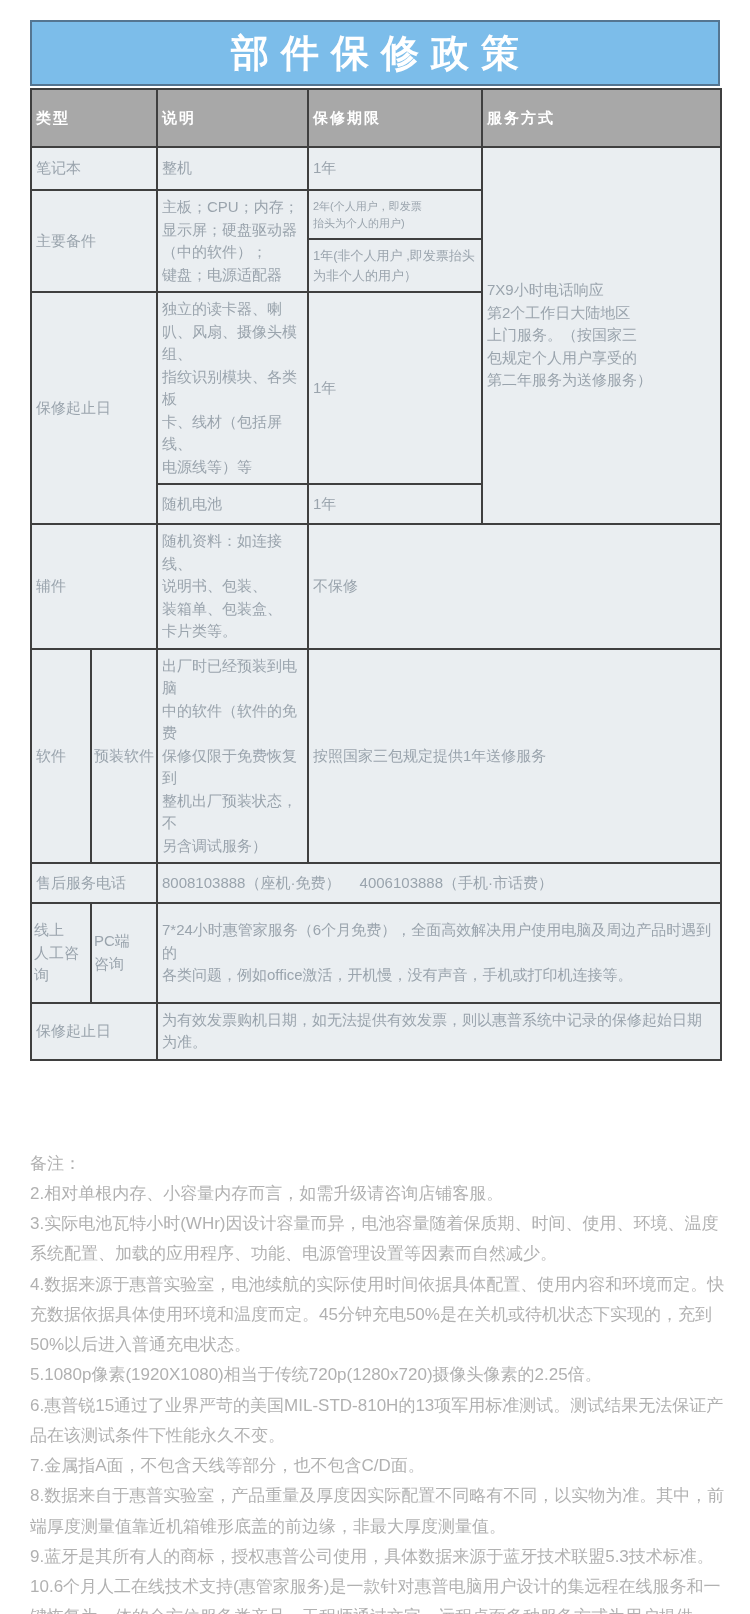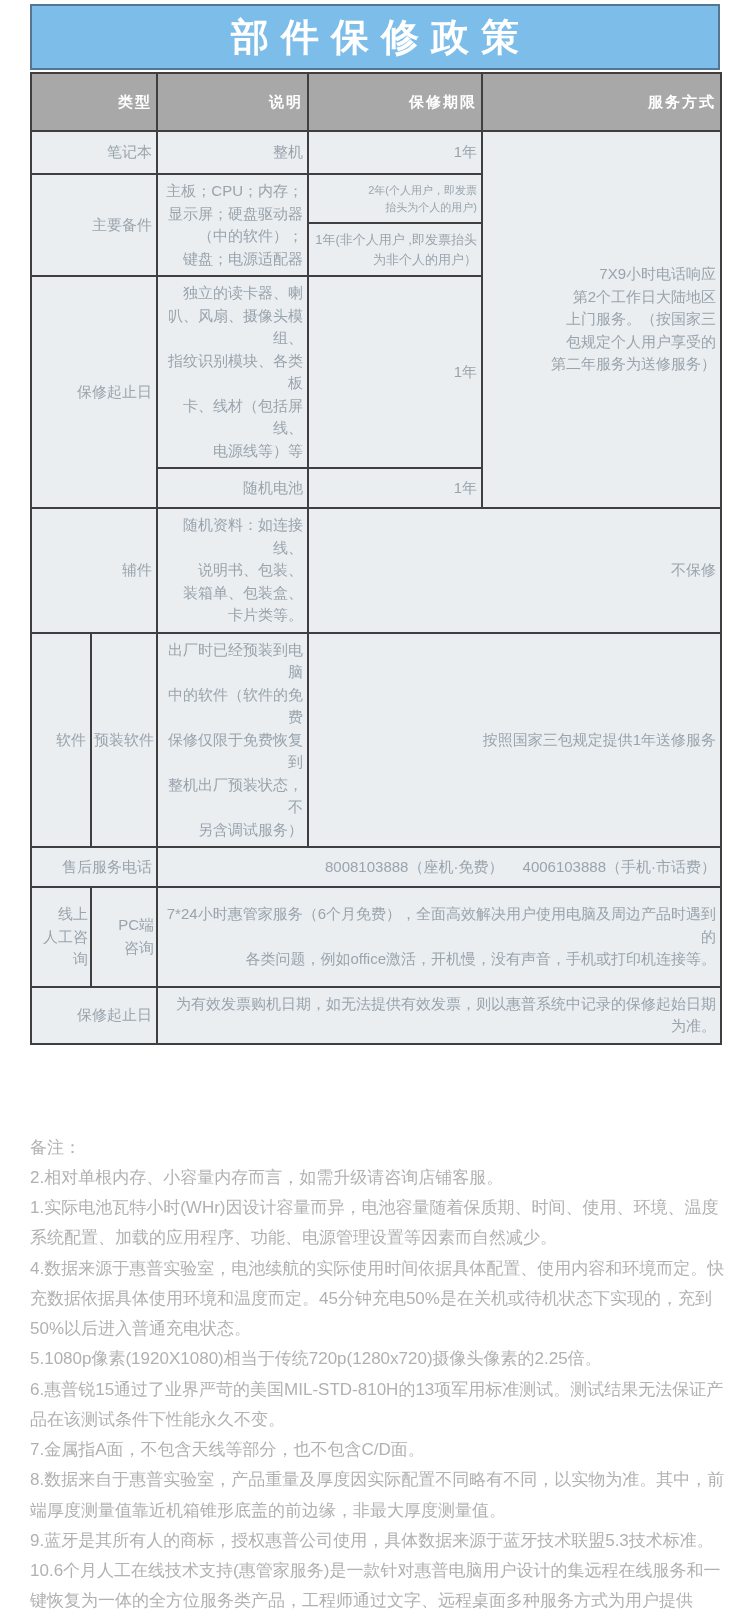--- a/index.html
+++ b/index.html
@@ -3,34 +3,34 @@
 <meta charset="utf-8">
 <style>
   html,body{margin:0;padding:0;}
   body{
     width:750px;min-height:1614px;background:#ffffff;
     font-family:"Liberation Sans","DejaVu Sans",sans-serif;
     -webkit-font-smoothing:antialiased;
   }
   .sheet{width:750px;}
   .title-bar{
-    margin:4px 30px 2px 30px;height:62px;
+    margin:20px 30px 2px 30px;height:62px;
     background:#7cbdea;border:2px solid #557692;
     display:flex;align-items:center;justify-content:center;
     color:#ffffff;font-size:38px;font-weight:bold;
     letter-spacing:12px;text-indent:12px;
   }
   table.warranty{
     border-collapse:collapse;table-layout:fixed;
     width:690px;margin:0 30px;
   }
   table.warranty th,table.warranty td{
     border:2px solid #3f3f3f;
     background:#eaeef1;
-    text-align:right;vertical-align:middle;
+    text-align:left;vertical-align:middle;
     color:#9aa4ad;font-size:15px;line-height:1.5;
     padding:5px 4px;white-space:pre-line;
     word-break:break-word;
   }
   table.warranty th{
     background:#a8a8a8;color:#ffffff;font-weight:bold;
     height:46px;letter-spacing:2px;
   }
   .notes{
     margin:88px 24px 40px 30px;
@@ -137,21 +137,21 @@
       <tr style="height:44px">
         <td colspan="2">保修起止日</td>
         <td colspan="3">为有效发票购机日期，如无法提供有效发票，则以惠普系统中记录的保修起始日期为准。</td>
       </tr>
     </tbody>
   </table>
 
   <div class="notes">
     <p class="note-line">备注：</p>
     <p class="note-line">2.相对单根内存、小容量内存而言，如需升级请咨询店铺客服。</p>
-    <p class="note-line">1.实际电池瓦特小时(WHr)因设计容量而异，电池容量随着保质期、时间、使用、环境、温度系统配置、加载的应用程序、功能、电源管理设置等因素而自然减少。</p>
+    <p class="note-line">3.实际电池瓦特小时(WHr)因设计容量而异，电池容量随着保质期、时间、使用、环境、温度系统配置、加载的应用程序、功能、电源管理设置等因素而自然减少。</p>
     <p class="note-line">4.数据来源于惠普实验室，电池续航的实际使用时间依据具体配置、使用内容和环境而定。快充数据依据具体使用环境和温度而定。45分钟充电50%是在关机或待机状态下实现的，充到50%以后进入普通充电状态。</p>
     <p class="note-line">5.1080p像素(1920X1080)相当于传统720p(1280x720)摄像头像素的2.25倍。</p>
     <p class="note-line">6.惠普锐15通过了业界严苛的美国MIL-STD-810H的13项军用标准测试。测试结果无法保证产品在该测试条件下性能永久不变。</p>
     <p class="note-line">7.金属指A面，不包含天线等部分，也不包含C/D面。</p>
     <p class="note-line">8.数据来自于惠普实验室，产品重量及厚度因实际配置不同略有不同，以实物为准。其中，前端厚度测量值靠近机箱锥形底盖的前边缘，非最大厚度测量值。</p>
     <p class="note-line">9.蓝牙是其所有人的商标，授权惠普公司使用，具体数据来源于蓝牙技术联盟5.3技术标准。</p>
     <p class="note-line">10.6个月人工在线技术支持(惠管家服务)是一款针对惠普电脑用户设计的集远程在线服务和一键恢复为一体的全方位服务类产品，工程师通过文字、远程桌面多种服务方式为用户提供7X24小时在线服务，全面高效解决用户使用电脑及周边产品时遇到的各类问题。惠无忧服务也可提供系统备份和恢复，当操作系统出现问题无法使用，用户可以轻松使用一键恢复功能进行系统恢复，免于重装操作系统带来的烦恼，全面覆盖用户电脑使用的各个阶段，可满足各种用户的服务需求，用户首次使用将获得6个月在线免费服务期限，之后用户可以根据需要进行续费购买。</p>
 
   </div>
 

